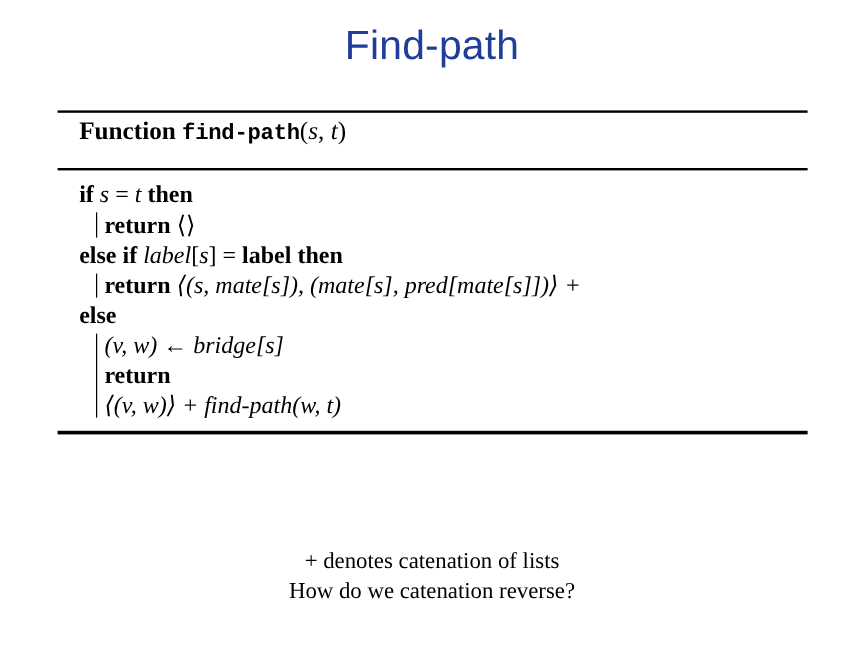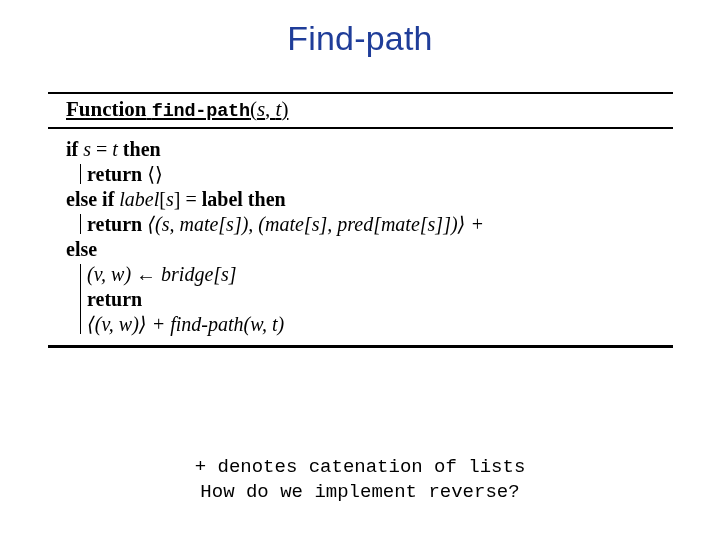--- a/index.html
+++ b/index.html
@@ -48,25 +48,24 @@
     border-top: 2.2px solid #000;
     margin: 0;
   }
   .rule-bottom {
     height: 0;
     border-top: 3px solid #000;
     margin: 0;
   }
 
   .algo-header {
-    padding: 3px 0 4px 18px;
+    padding: 3px 0 17px 18px;
     font-size: 21px;
     line-height: 1.18;
     white-space: nowrap;
-    text-decoration: underline;
   }
 
   .algo-body {
     padding: 8px 0 8px 18px;
   }
 
   
   .ln {
     font-size: 20px;
     line-height: 25px;
@@ -105,21 +104,21 @@
   .notes {
     position: absolute;
     left: 0;
     top: 455px;
     width: 720px;
     text-align: center;
   }
   .note-line {
     font-size: 19px;
     line-height: 25px;
-    font-family: Liberation Mono, monospace;
+    font-family: Liberation Serif, serif;
   }
 </style>
 </head>
 <body style="background: rgb(255, 255, 255);">
 
 <div class="slide-title" style="color: rgb(31, 61, 153);">Find-path</div>
 
 <div class="algorithm">
 
   <div class="rule-top"></div>
@@ -175,14 +174,14 @@
       </div>
     </div>
 
   </div>
 
   <div class="rule-bottom"></div>
 </div>
 
 <div class="notes">
   <div class="note-line">+ denotes catenation of lists</div>
-  <div class="note-line">How do we implement reverse?</div>
+  <div class="note-line">How do we catenation reverse?</div>
 </div>
 
 </body></html>

